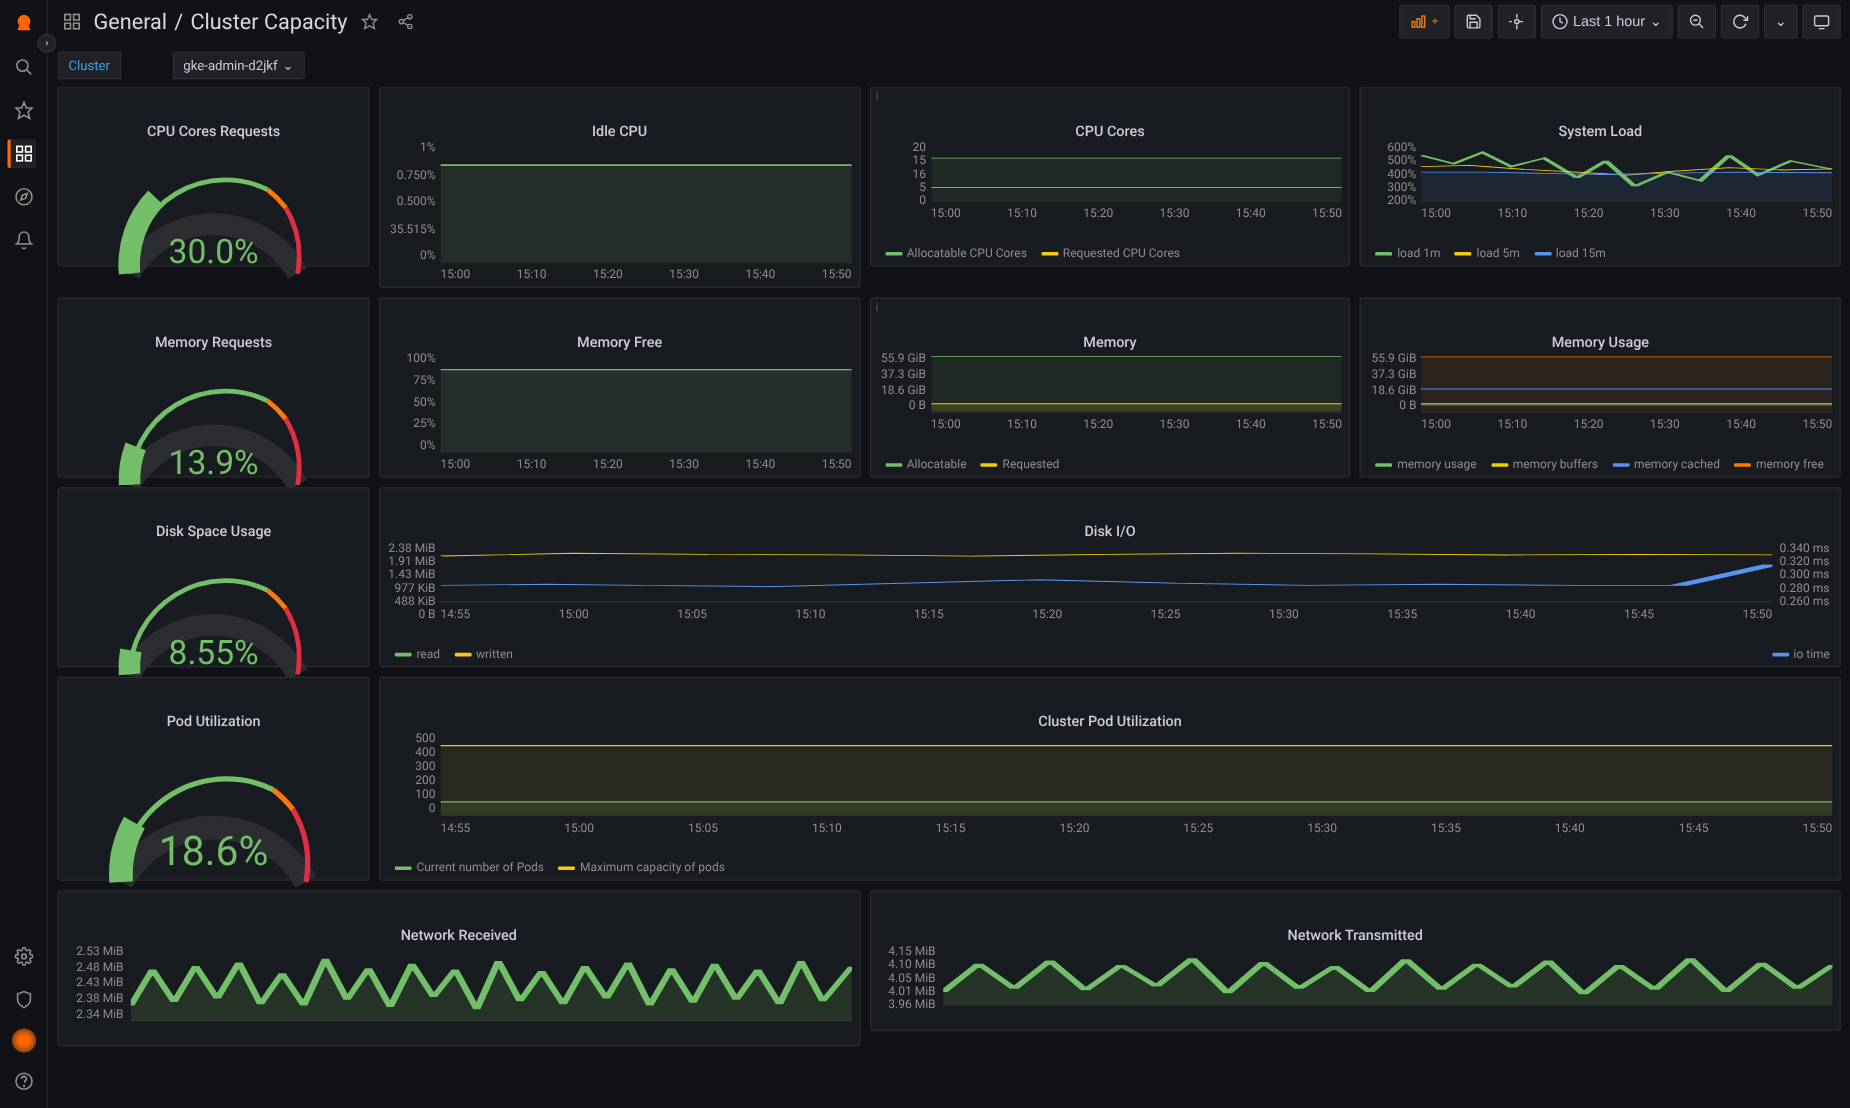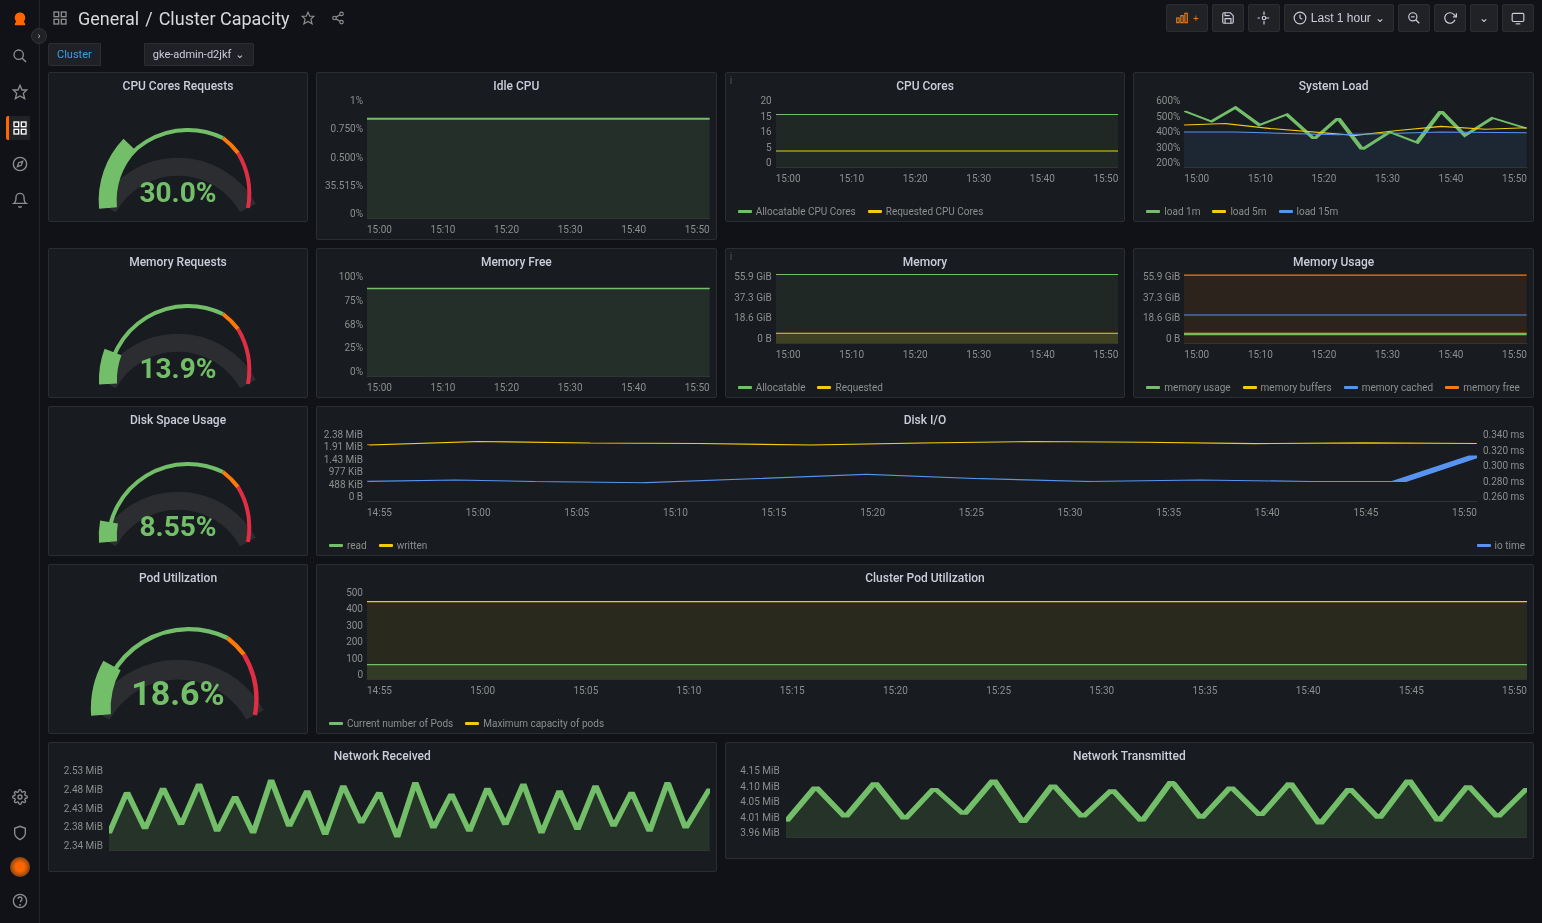--- a/index.html
+++ b/index.html
@@ -15,25 +15,25 @@
 .topbar { height: 36px; display: flex; align-items: center; padding: 0 8px; gap: 6px; }
 .breadcrumb { display: flex; align-items: center; gap: 6px; font-size: 18px; color: #d8d9da; }
 .topbar-right { margin-left: auto; display: flex; gap: 4px; align-items: center; }
 .btn { background: #202226; border: 1px solid #2c2d31; color: #ccccdc; padding: 4px 8px; border-radius: 2px; cursor: pointer; font-size: 12px; display: flex; align-items: center; gap: 4px; height: 28px; }
 .btn.orange { color: #eb7b18; }
 .varbar { height: 36px; display: flex; align-items: center; padding: 0 8px; gap: 4px; }
 .var-label { background: #1f2126; border: 1px solid #2c2d31; padding: 4px 8px; border-radius: 2px 0 0 2px; color: #33a2e5; font-size: 11px; }
 .var-value { background: #1f2126; border: 1px solid #2c2d31; padding: 4px 8px; border-radius: 0 2px 2px 0; font-size: 11px; display: flex; align-items: center; gap: 4px; margin-left: 39px; }
 .grid { flex: 1; padding: 0 8px 8px 8px; display: grid; grid-template-columns: 260px 1fr 1fr 1fr; grid-auto-rows: min-content; gap: 8px; overflow: hidden; }
 .panel { background: #181b1f; border: 1px solid #2c2d31; border-radius: 2px; display: flex; flex-direction: column; position: relative; }
-.panel-title { text-align: center; font-size: 12px; color: #ccccdc; padding: 6px 0 2px 0; font-weight: 500; }
+.panel-title { text-align: center; font-size: 12px; color: #ccccdc; padding: 6px 0 2px 0; font-weight: 500; margin-top: 23px; }
 .panel-body { flex: 1; position: relative; }
 .panel-info { position: absolute; top: 2px; left: 4px; color: #555; font-size: 10px; cursor: pointer; }
 .gauge-wrap { display: flex; align-items: center; justify-content: center; height: 130px; }
-.gauge-val { position: absolute; font-size: 28px; font-weight: 700; color: #73bf69; bottom: 12px; text-align: center; }
+.gauge-val { position: absolute; font-size: 28px; font-weight: 400; color: #73bf69; bottom: 12px; text-align: center; }
 .chart { position: relative; width: 100%; height: 100%; }
 .yaxis { position: absolute; left: 2px; top: 0; bottom: 20px; width: 48px; display: flex; flex-direction: column; justify-content: space-between; font-size: 10px; color: #8e8e8e; text-align: right; padding-right: 4px; }
 .yaxis-right { position: absolute; right: 2px; top: 0; bottom: 20px; width: 52px; display: flex; flex-direction: column; justify-content: space-between; font-size: 10px; color: #8e8e8e; text-align: left; padding-left: 4px; }
 .xaxis { position: absolute; left: 50px; right: 6px; bottom: 4px; display: flex; justify-content: space-between; font-size: 10px; color: #8e8e8e; }
 .plot { position: absolute; left: 50px; right: 6px; top: 2px; bottom: 20px; border-bottom: 1px solid #333; }
 .plot.has-right { right: 56px; }
 .legend { display: flex; gap: 12px; padding: 2px 8px 4px 12px; font-size: 10px; color: #8e8e8e; flex-wrap: wrap; }
 .legend-item { display: flex; align-items: center; gap: 4px; margin-top: 16px; }
 .legend-swatch { width: 14px; height: 3px; border-radius: 1px; }
 .legend-right { margin-left: auto; display: flex; gap: 12px; }
@@ -334,21 +334,21 @@
           </svg>
           <div class="gauge-val">13.9%</div>
         </div>
       </div>
       <div class="panel" style="height:150px">
         <div class="panel-title">Memory Free</div>
         <div class="panel-body chart">
           <div class="yaxis">
               <span>100%</span>
               <span>75%</span>
-              <span>68%</span>
+              <span>50%</span>
               <span>25%</span>
               <span>0%</span>
             </div>
           <div class="plot">
               <svg width="100%" height="100%" preserveAspectRatio="none" viewBox="0 0 100 100">
                 <rect x="0" y="15" width="100" height="85" fill="#73bf6920"></rect>
                 <line x1="0" y1="15" x2="100" y2="15" stroke="#73bf69" stroke-width="1.5"></line>
               </svg>
             </div>
           <div class="xaxis">

